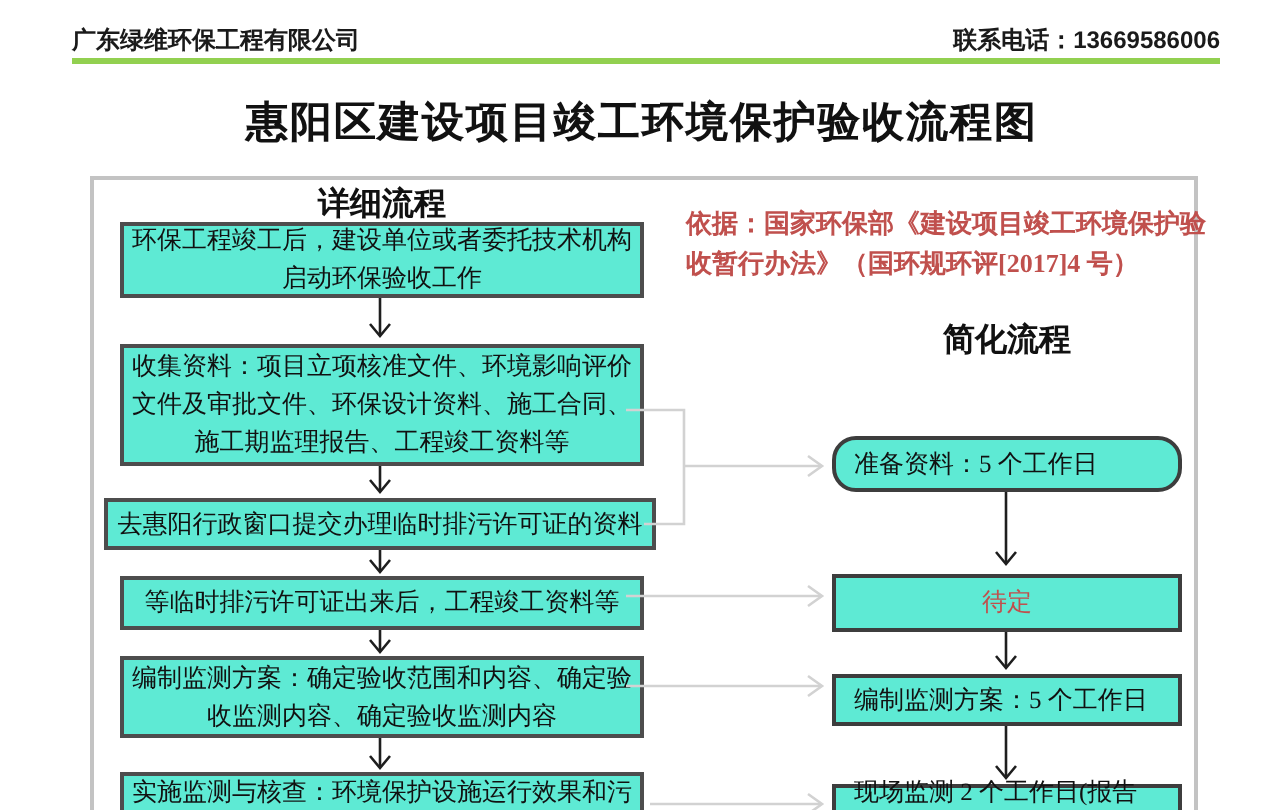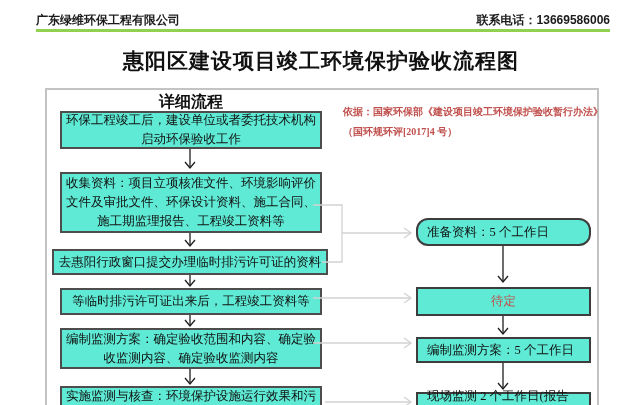--- a/index.html
+++ b/index.html
@@ -45,21 +45,21 @@
     position: absolute;
     font-family: Liberation Mono, monospace;
     font-weight: bold; font-size: 16px; color: #111;
     text-align: center;
   }
   .heading-detailed { left: 60px; top: 92px; width: 262px; }
   .heading-simplified { left: 416px; top: 160px; width: 175px; }
   
   .reference-note {
     position: absolute; left: 343px; top: 102px; width: 266px;
-    font-size: 10px; line-height: 20px;
+    font-size: 13px; line-height: 20px;
     color: #C0504D; font-weight: bold;
   }
   
   .fbox {
     position: absolute;
     display: flex; align-items: center; justify-content: center;
     border: 2px solid #4d4d4d;
     background: #5eead4;
     font-size: 12.5px; line-height: 19px; color: #111;
     text-align: center;
@@ -94,20 +94,21 @@
 
   <div class="company">广东绿维环保工程有限公司</div>
   <div class="contact">联系电话：13669586006</div>
   <div class="accent-line"></div>
 
   <div class="page-title">惠阳区建设项目竣工环境保护验收流程图</div>
 
   <div class="frame"></div>
 
   <div class="flow-heading heading-detailed">详细流程</div>
+  <div class="flow-heading heading-simplified">简化流程</div>
 
   <div class="reference-note">依据：国家环保部《建设项目竣工环境保护验收暂行办法》（国环规环评[2017]4 号）</div>
 
   <div class="fbox lbox l1">环保工程竣工后，建设单位或者委托技术机构启动环保验收工作</div>
   <div class="fbox lbox l2">收集资料：项目立项核准文件、环境影响评价文件及审批文件、环保设计资料、施工合同、施工期监理报告、工程竣工资料等</div>
   <div class="fbox lbox wide l3">去惠阳行政窗口提交办理临时排污许可证的资料</div>
   <div class="fbox lbox l4">等临时排污许可证出来后，工程竣工资料等</div>
   <div class="fbox lbox l5">编制监测方案：确定验收范围和内容、确定验收监测内容、确定验收监测内容</div>
   <div class="fbox lbox l6">实施监测与核查：环境保护设施运行效果和污染</div>
 

